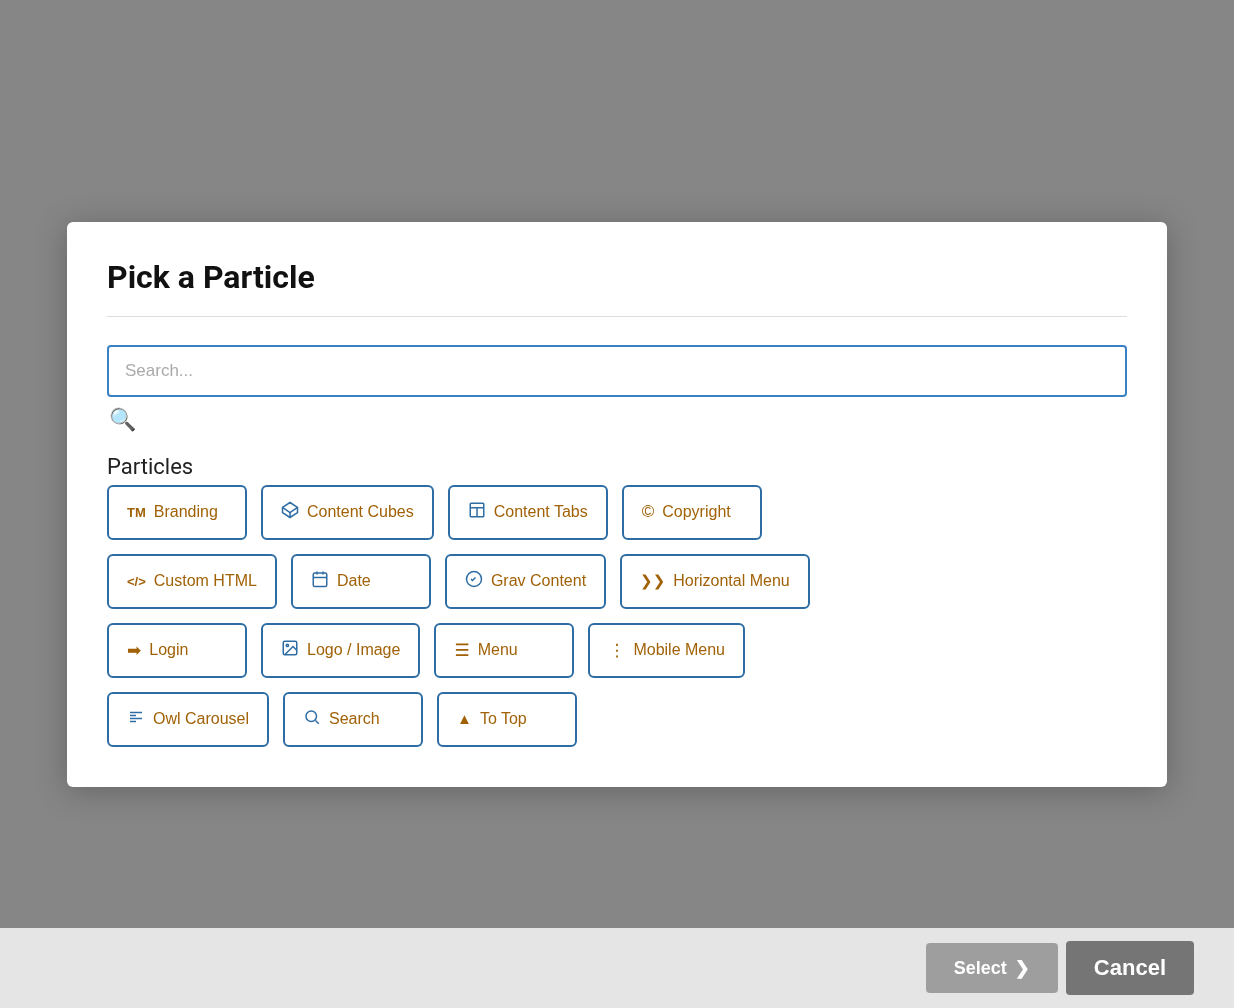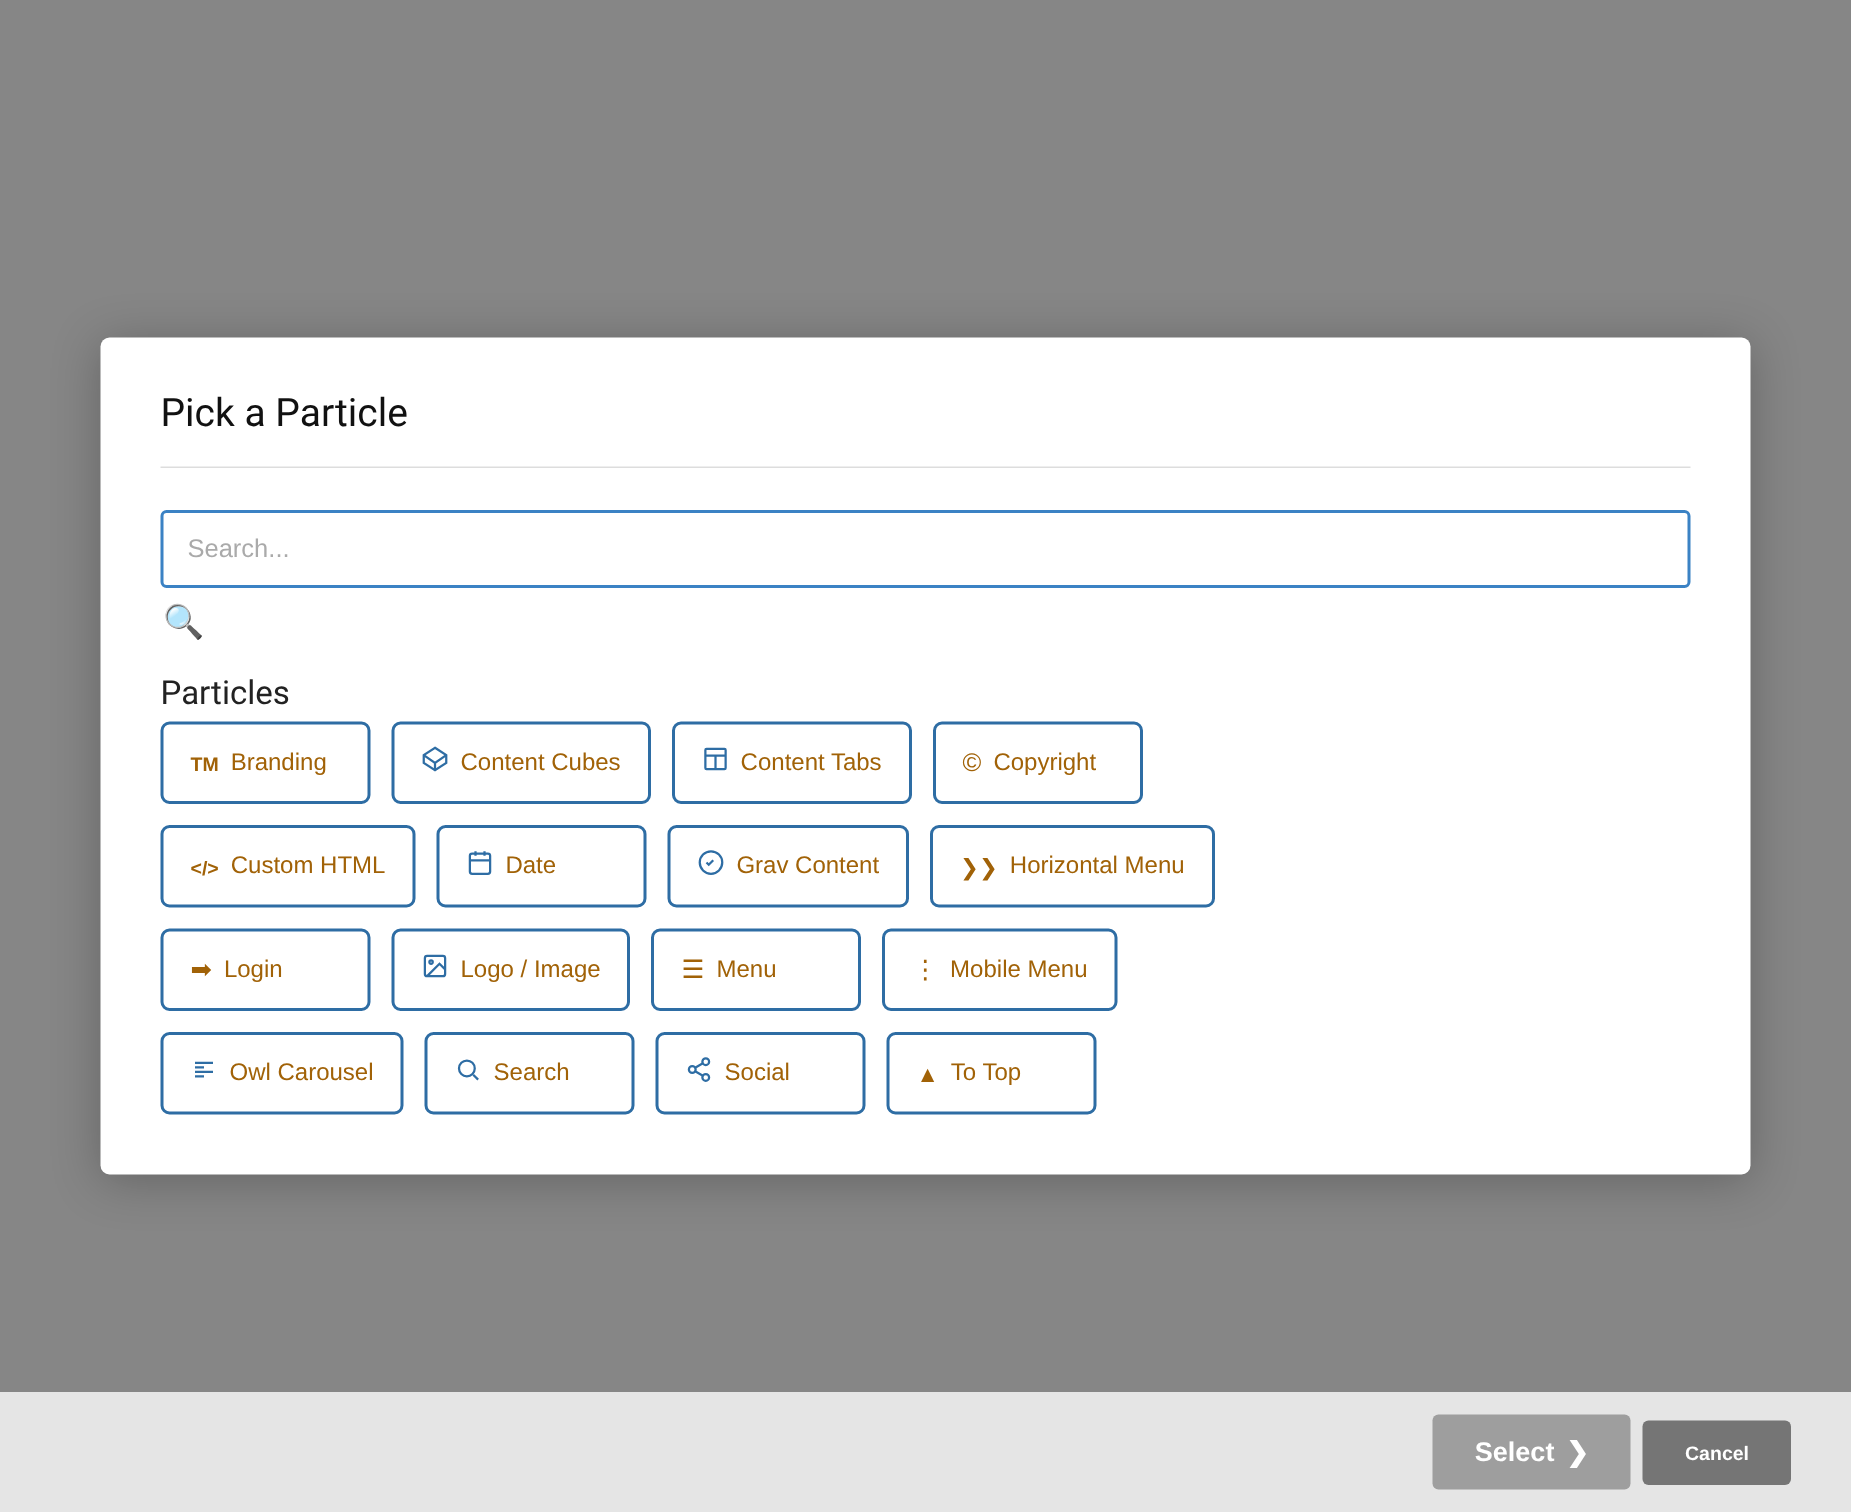--- a/index.html
+++ b/index.html
@@ -29,22 +29,22 @@
       background: #fff;
       border-radius: 6px;
       width: 1100px;
       max-width: 95%;
       padding: 36px 40px 40px 40px;
       position: relative;
       box-shadow: 0 4px 32px rgba(0,0,0,0.25);
     }
 
     .modal-title {
-      font-size: 26px;
-      font-weight: 400;
+      font-size: 32px;
+      font-weight: 700;
       color: #111;
       margin-bottom: 20px;
     }
 
     .divider {
       border: none;
       border-top: 1px solid #ddd;
       margin-bottom: 28px;
     }
 
@@ -141,21 +141,21 @@
       align-items: center;
       gap: 8px;
     }
 
     .btn-cancel {
       background: #757575;
       color: #fff;
       border: none;
       border-radius: 4px;
       padding: 14px 28px;
-      font-size: 13px;
+      font-size: 22px;
       font-weight: 600;
       cursor: pointer;
     }
   </style>
 </head>
 <body>
 
 <div class="overlay">
   <div class="modal">
     <h2 class="modal-title">Pick a Particle</h2>
@@ -252,30 +252,20 @@
                 <line x1="4" y1="18" x2="12" y2="18"></line>
               </svg></span>
             <span>Owl Carousel</span>
           </button>
           <button class="particle-btn">
             <span class="particle-icon"><svg width="18" height="18" viewBox="0 0 24 24" fill="none" stroke="#2e6da4" stroke-width="2">
                 <circle cx="11" cy="11" r="7"></circle>
                 <line x1="21" y1="21" x2="16.65" y2="16.65"></line>
               </svg></span>
             <span>Search</span>
-          </button>
-          <button class="particle-btn">
-            <span class="particle-icon"><svg width="18" height="18" viewBox="0 0 24 24" fill="none" stroke="#2e6da4" stroke-width="2">
-                <circle cx="18" cy="5" r="3"></circle>
-                <circle cx="6" cy="12" r="3"></circle>
-                <circle cx="18" cy="19" r="3"></circle>
-                <line x1="8.59" y1="13.51" x2="15.42" y2="17.49"></line>
-                <line x1="15.41" y1="6.51" x2="8.59" y2="10.49"></line>
-              </svg></span>
-            <span>Social</span>
           </button>
           <button class="particle-btn">
             <span class="particle-icon"><span style="font-size:15px;">▲</span></span>
             <span>To Top</span>
           </button>
         </div>
       </div>
   </div>
 </div>
 

